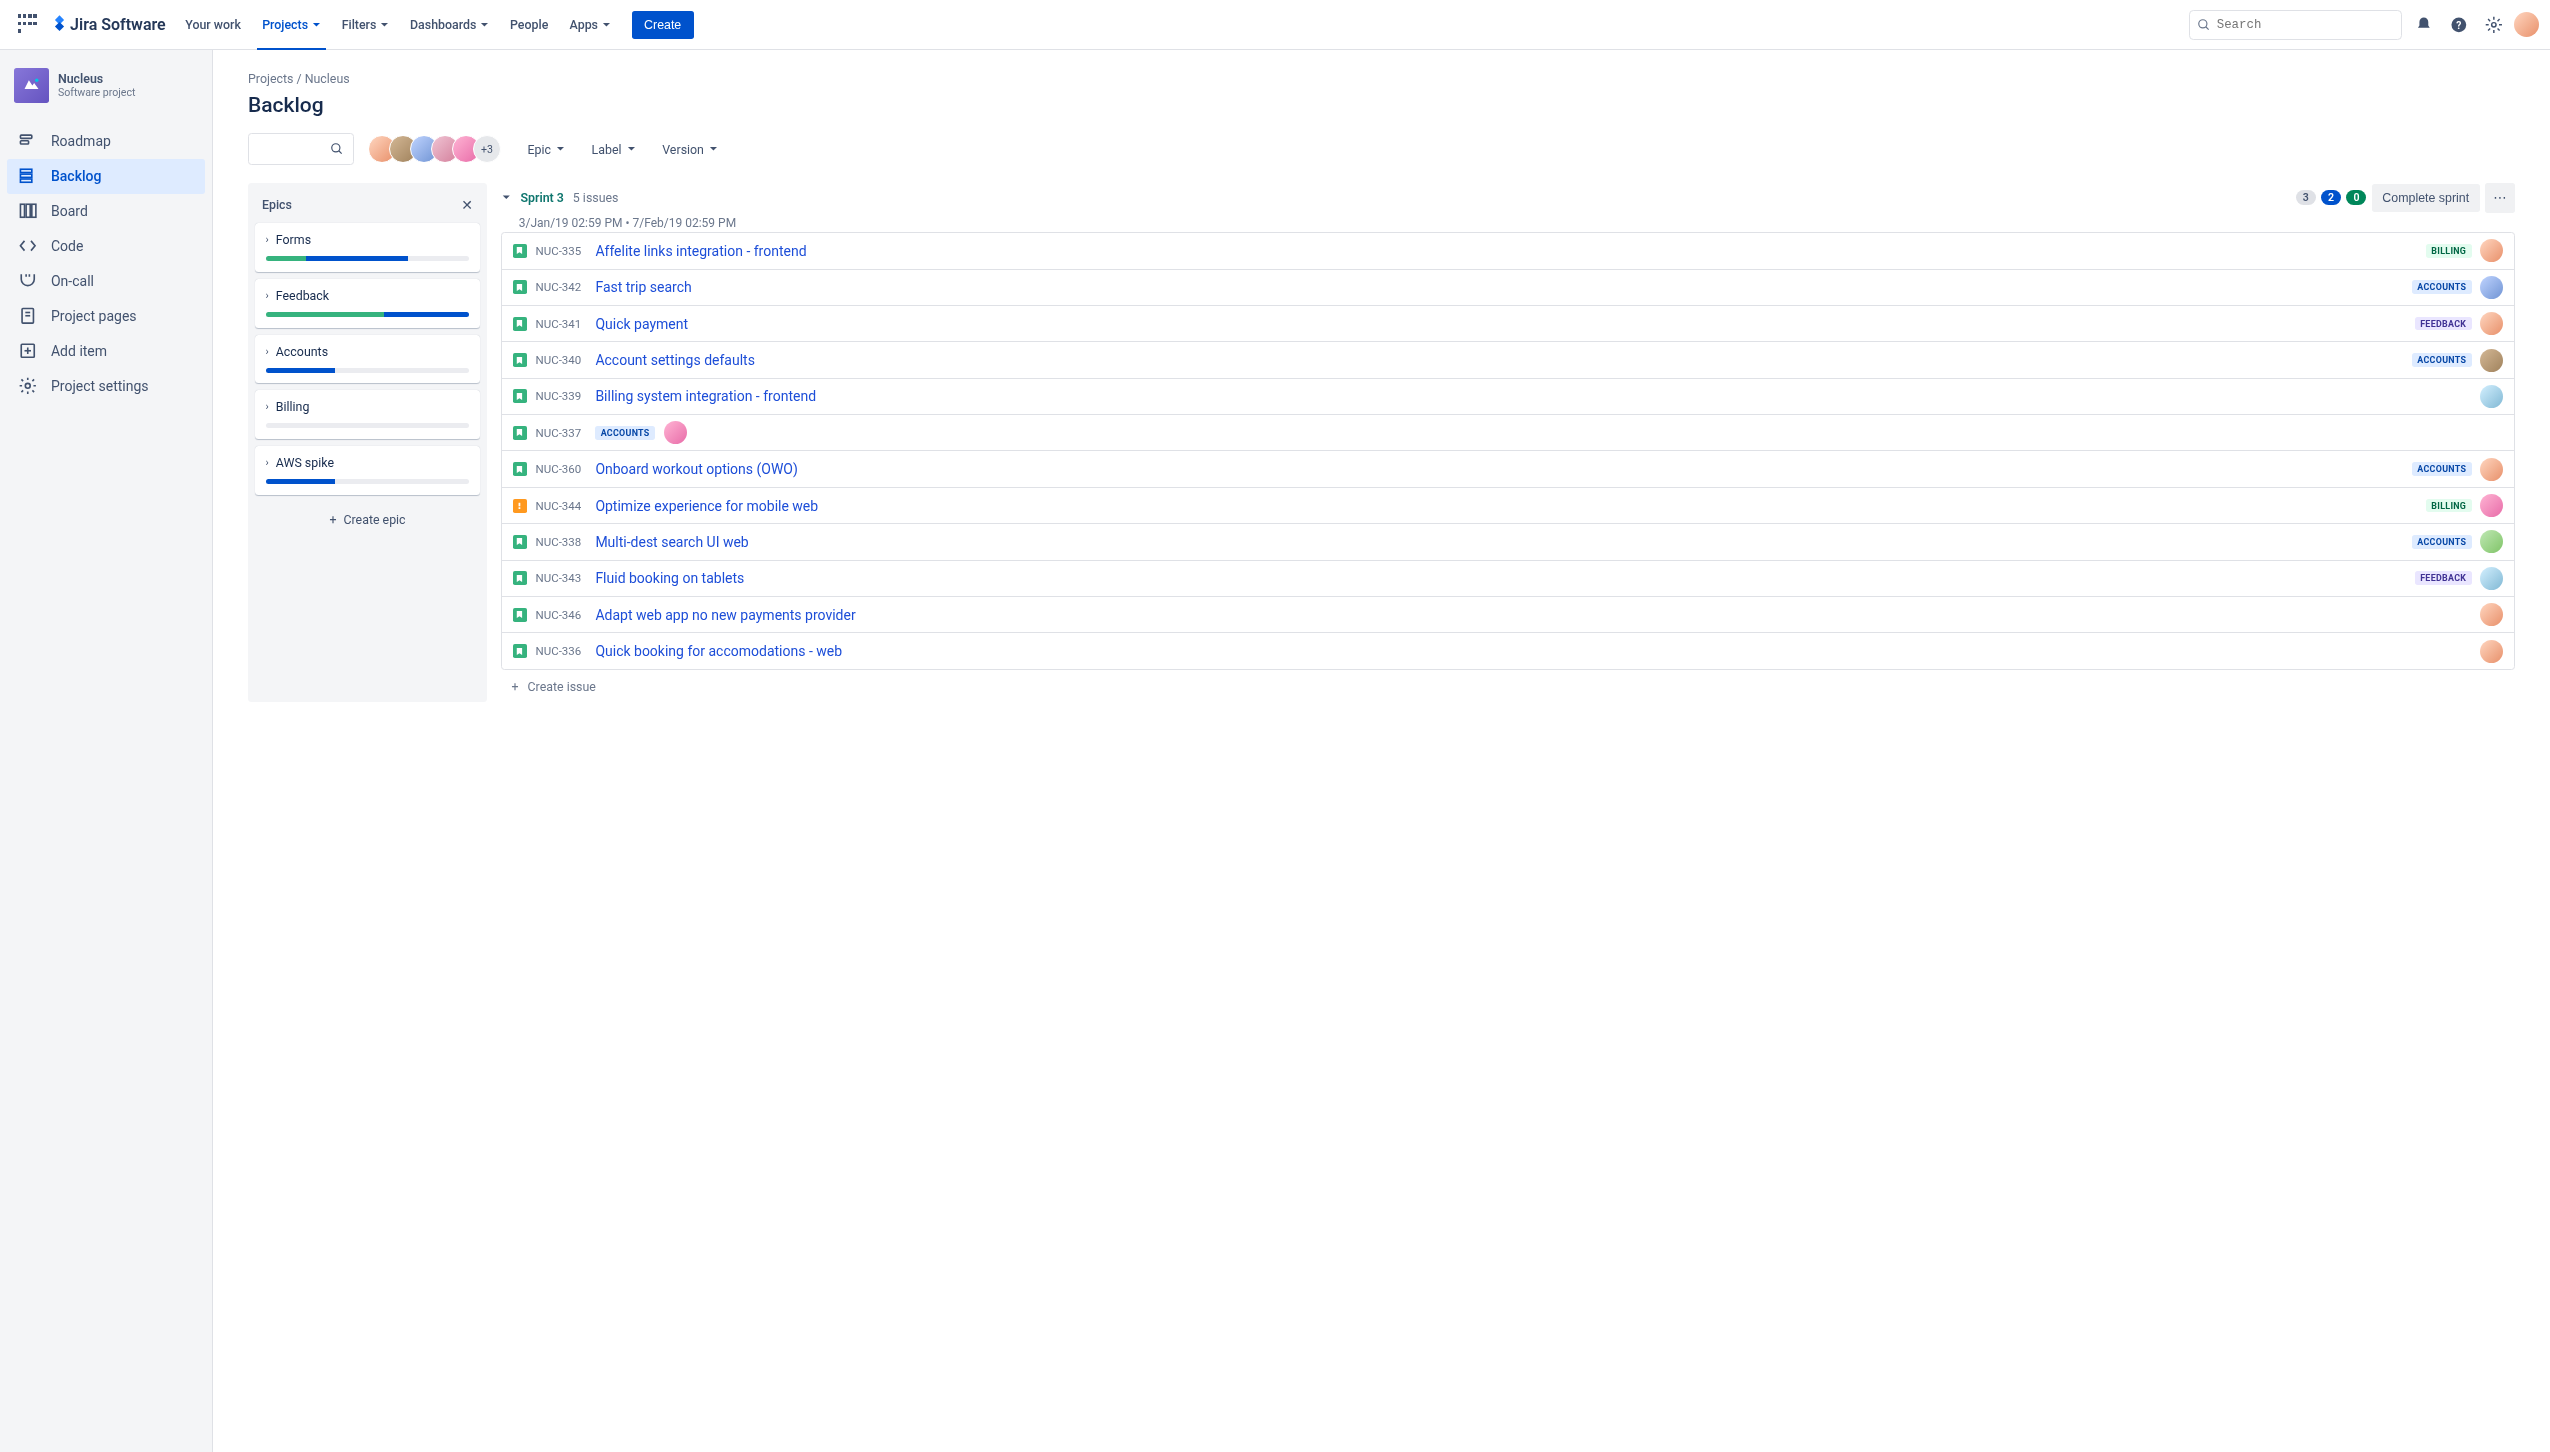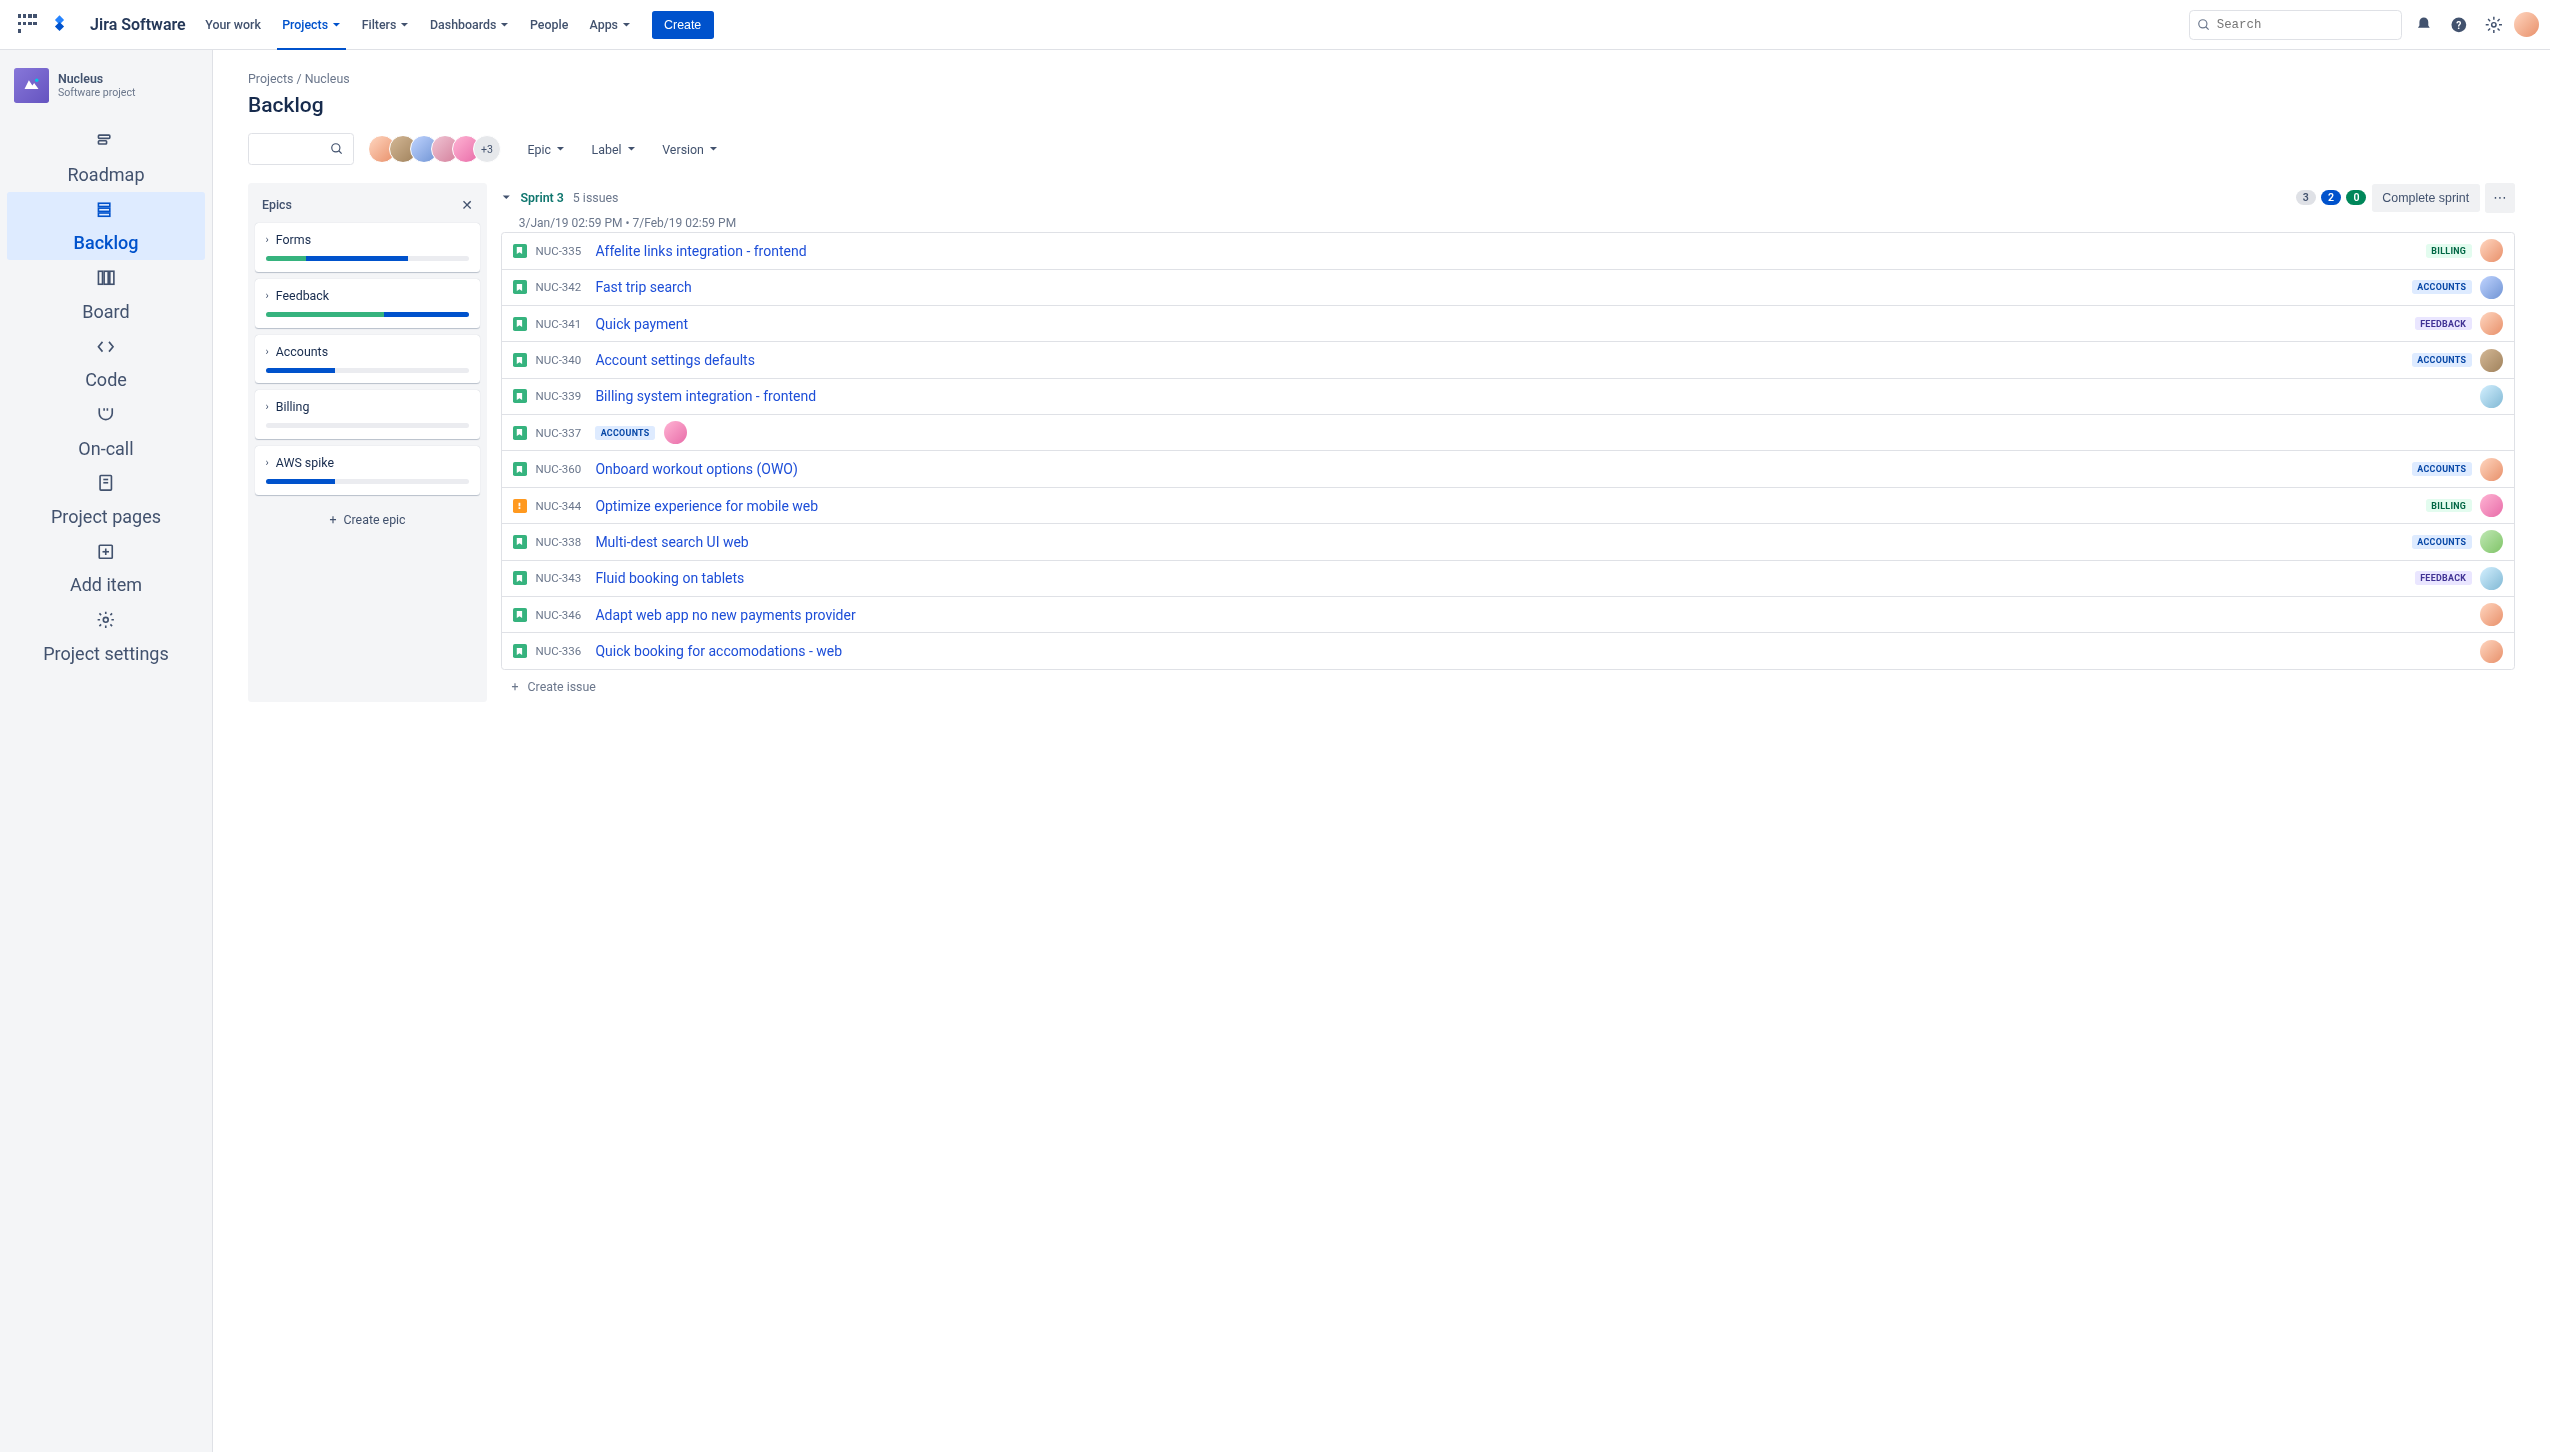--- a/index.html
+++ b/index.html
@@ -2,21 +2,21 @@
 <html style="font-size:14px"><head>
 <meta charset="utf-8">
 <style>
 * { box-sizing: border-box; margin: 0; padding: 0; }
 body { font-family: -apple-system, BlinkMacSystemFont, 'Segoe UI', Roboto, sans-serif; font-size: 12.4px; color: #172B4D; background: #fff; }
 
 
 .topnav { display: flex; align-items: center; height: 50px; padding: 0 10.6px; border-bottom: 0.9px solid #dfe1e6; }
 .app-switcher { width: 21px; height: 21px; margin: 0 7px; cursor: pointer; display: flex; flex-wrap: wrap; gap: 1.8px; }
 .app-switcher span { width: 3.5px; height: 3.5px; background: #42526E; }
-.logo { display: flex; align-items: center; gap: 20px; margin: 0 10.6px 0 3.5px; color: #253858; font-weight: 600; font-size: 16px; }
+.logo { display: flex; align-items: center; gap: 0; margin: 0 10.6px 0 3.5px; color: #253858; font-weight: 600; font-size: 16px; }
 .logo-icon { width: 21px; height: 21px; }
 .nav-items { display: flex; align-items: center; gap: 3.5px; }
 .nav-item { padding: 7px 8.9px; color: #42526E; font-weight: 500; border-radius: 2.7px; cursor: pointer; display: flex; align-items: center; gap: 3.5px; height: 50px; position: relative; }
 .nav-item.active { color: #0052CC; }
 .nav-item.active::after { content: ''; position: absolute; bottom: -0.9px; left: 3.5px; right: 3.5px; height: 2.7px; background: #0052CC; }
 .chevron-down { width: 8.9px; height: 5.3px; }
 .create-btn { background: #0052CC; color: #fff; border: none; padding: 7px 12.4px; border-radius: 2.7px; font-weight: 500; cursor: pointer; margin-left: 12.4px; font-size: 12.4px; }
 .topnav-right { margin-left: auto; display: flex; align-items: center; gap: 7px; }
 .search-box { display: flex; align-items: center; border: 1.8px solid #dfe1e6; border-radius: 4.4px; padding: 3.5px 7px; width: 213px; height: 30px; }
 .search-box input { border: none; outline: none; flex: 1; font-size: 12.4px; color: #6B778C; font-family: Liberation Mono, monospace; }
@@ -27,21 +27,21 @@
 
 .layout { display: flex; height: calc(100vh - 50px); }
 
 
 .sidebar { width: 213px; background: #f4f5f7; border-right: 0.9px solid #dfe1e6; padding: 17.7px 7px; }
 .project-header { display: flex; align-items: center; gap: 8.9px; padding: 0 7px 14px; }
 .project-icon { width: 35px; height: 35px; border-radius: 2.7px; background: linear-gradient(135deg, #8777D9, #6554C0); display: flex; align-items: center; justify-content: center; }
 .project-title { font-weight: 600; font-size: 12.4px; color: #42526E; }
 .project-sub { font-size: 10.6px; color: #6B778C; }
 .side-items { margin-top: 7px; }
-.side-item { display: flex; align-items: center; gap: 12.4px; padding: 7px 10.6px; border-radius: 2.7px; cursor: pointer; color: #42526E; font-size: 18px; flex-direction: column; }
+.side-item { display: flex; align-items: center; gap: 12.4px; padding: 7px 10.6px; border-radius: 2.7px; cursor: pointer; color: #42526E; font-size: 14px; }
 .side-item.active { background: #deebff; color: #0052CC; font-weight: 500; }
 .side-icon { width: 21px; height: 21px; display: flex; align-items: center; justify-content: center; }
 
 
 .main { flex: 1; padding: 21px 35px; overflow-y: auto; }
 .breadcrumb { font-size: 12.4px; color: #6B778C; margin-bottom: 7px; }
 .page-title { font-size: 21px; font-weight: 500; color: #172B4D; margin-bottom: 16px; }
 .toolbar { display: flex; align-items: center; gap: 14px; margin-bottom: 17.7px; }
 .search-small { width: 106px; height: 32px; border: 1.8px solid #dfe1e6; border-radius: 3.5px; display: flex; align-items: center; justify-content: flex-end; padding: 0 8.9px; }
 .avatar-stack { display: flex; }

